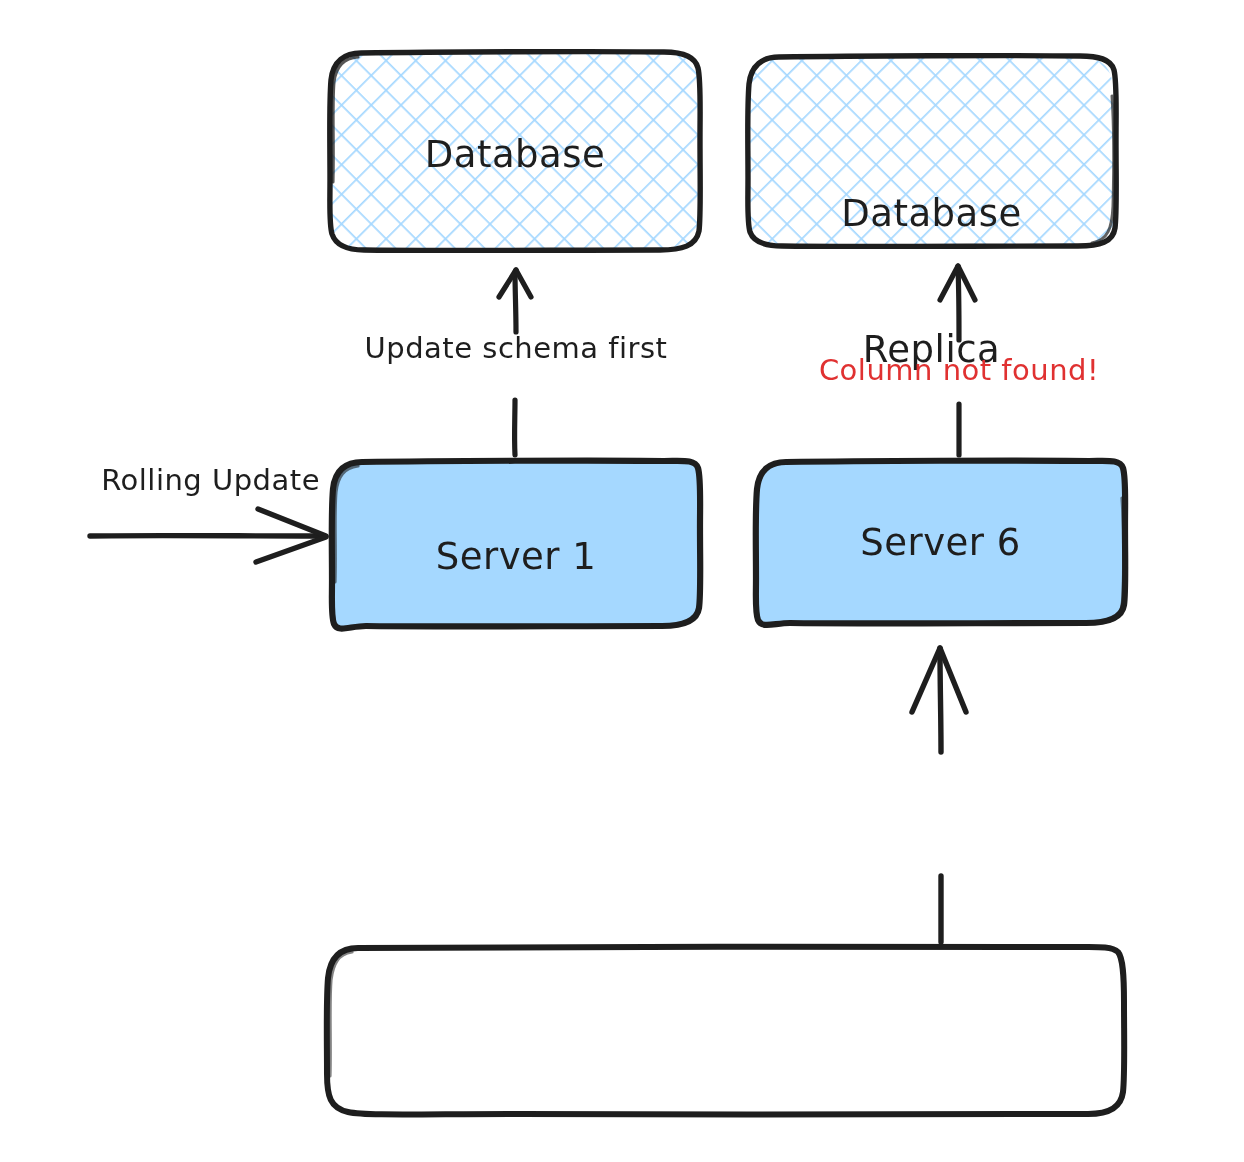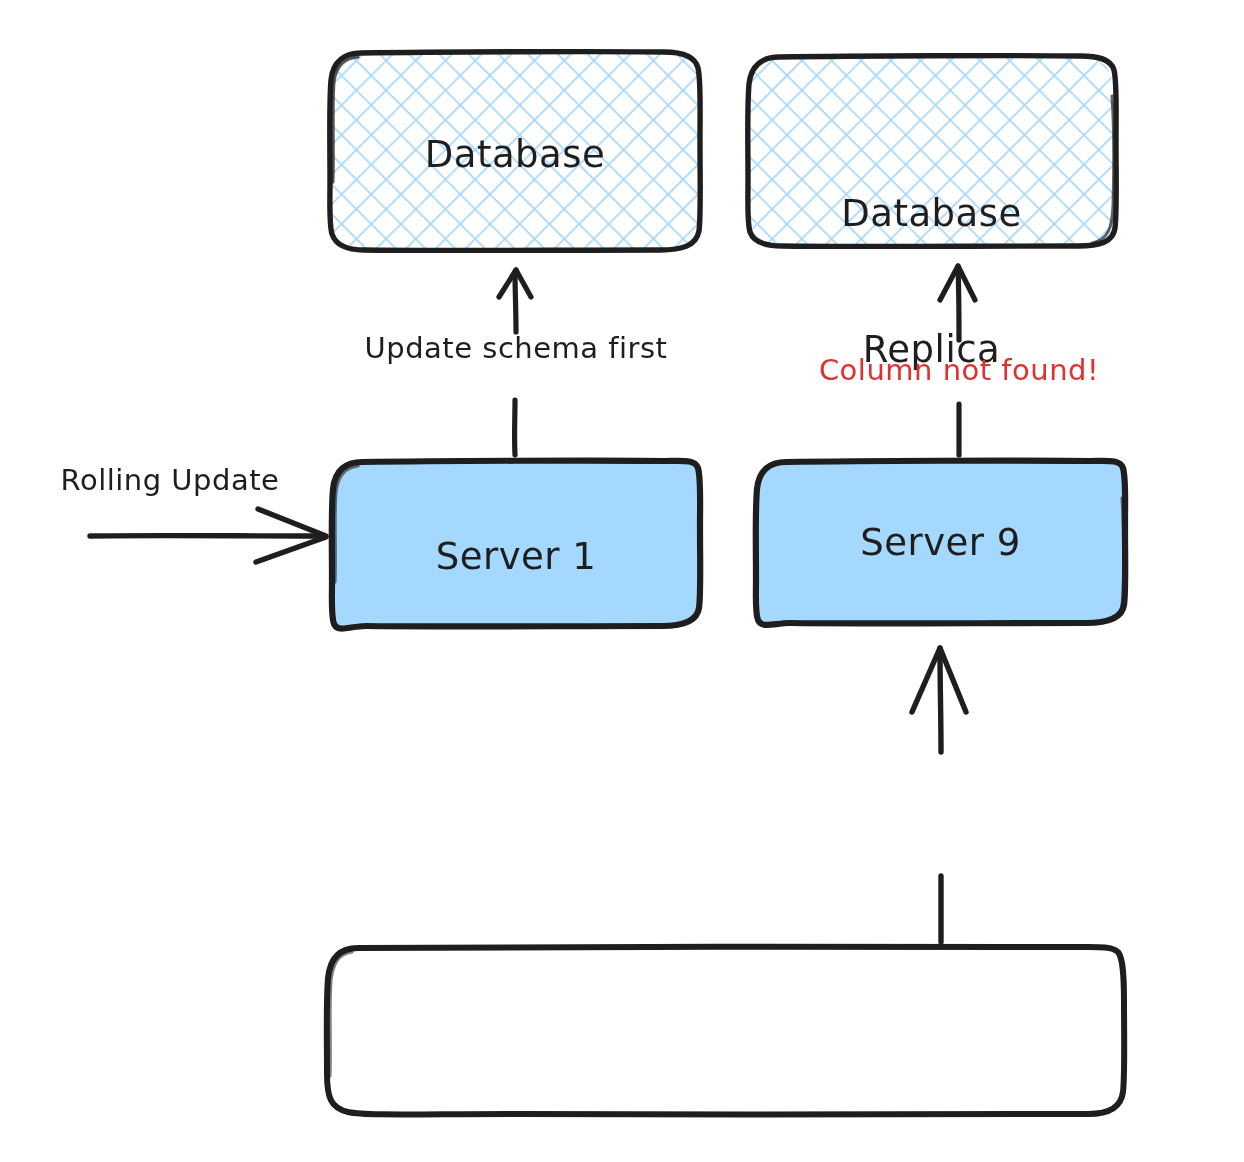--- a/index.html
+++ b/index.html
@@ -168,24 +168,24 @@
 
   <div class="node-label" style="left:330px; top:131px; width:370px;">Database</div>
 
   <div class="node-label two-line" style="left:748px; top:101px; width:367px;">
     <div>Database</div>
     <div>Replica</div>
   </div>
 
   <div class="node-label" style="left:332px; top:519px; width:368px;margin-top:14px;">Server 1</div>
 
-  <div class="node-label" style="left:756px; top:519px; width:369px;">Server 9</div>
+  <div class="node-label" style="left:756px; top:519px; width:369px;">Server 6</div>
 
 
-  <div class="edge-label" style="left:20px; top:462px; width:300px;">Rolling Update</div>
+  <div class="edge-label" style="left:20px; top:462px; width:300px;text-align:right;">Rolling Update</div>
 
   <div class="edge-label" style="left:300px; top:330px; width:432px;">Update schema first</div>
 
   <div class="edge-label danger" style="left:785px; top:352px; width:348px;">Column not found!</div>
 
   <div class="edge-label" style="left:755px; top:757px; width:372px;">
   </div>
 
 </div>
 

